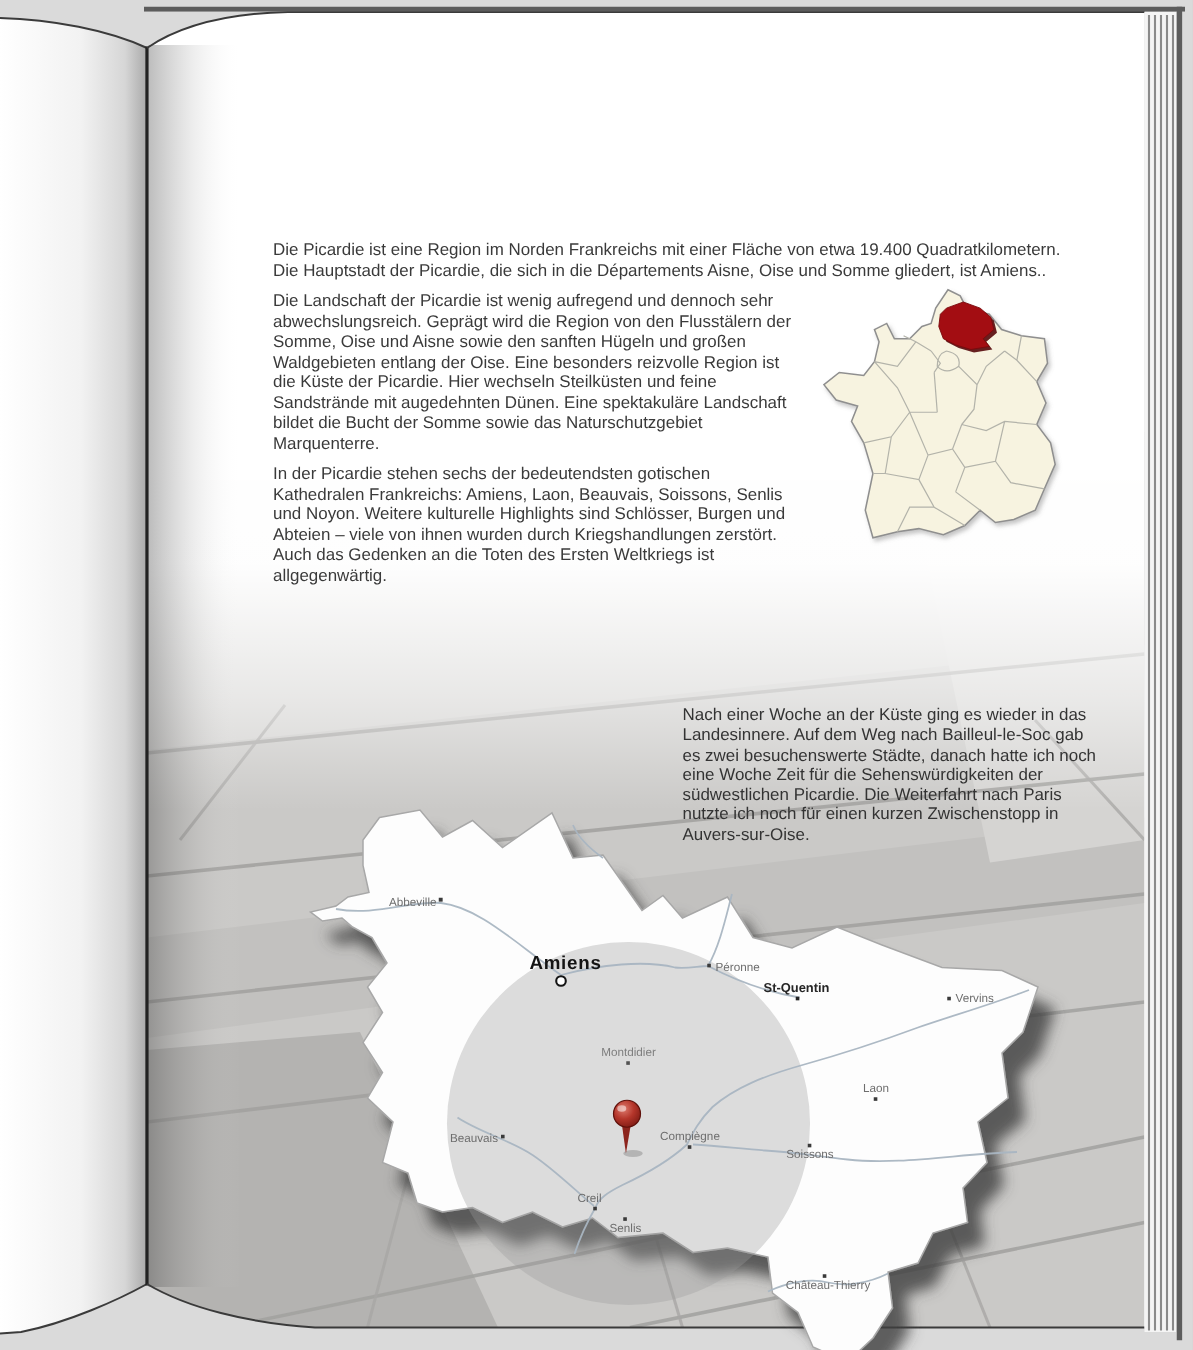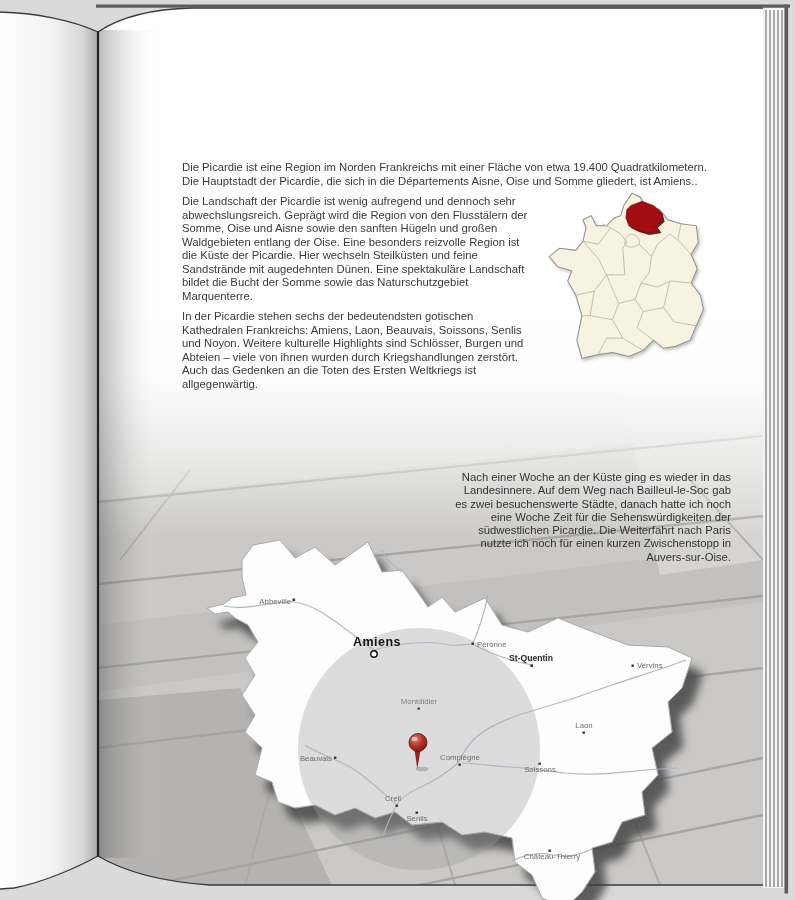--- a/index.html
+++ b/index.html
@@ -5,21 +5,21 @@
   html,body{margin:0;padding:0;background:#dadada;}
   .stage{position:relative;width:795px;height:900px;background:#dadada;overflow:hidden;
          font-family:"Liberation Sans",sans-serif;}
   .book-svg{position:absolute;left:0;top:0;}
   .content{position:absolute;left:0;top:18px;width:795px;height:900px;margin-top:37px;}
   .text-flow{position:absolute;left:182px;top:106px;width:535px;color:#3a3a3a;
              font-size:11.3px;line-height:13.5px;}
   .text-flow p{margin:0 0 7px 0;}
   .france-wrap{float:right;width:176px;height:196px;margin:-10px -4px 2px 10px;}
   .photo-note{position:absolute;left:455px;top:416px;width:276px;color:#333;
-              font-size:11.3px;line-height:13.3px;text-align:right;}
+              font-size:11.3px;line-height:13.3px;}
   .picardie-svg{position:absolute;left:195px;top:460px;overflow:visible;}
   .city-label{font-family:"Liberation Sans",sans-serif;font-size:7.8px;fill:#6e6e6e;}
   .city-label-bold{font-family:"Liberation Sans",sans-serif;font-size:8.6px;font-weight:bold;fill:#262626;}
   .city-label-major{font-family:"Liberation Sans",sans-serif;font-size:12.5px;font-weight:bold;
                     fill:#141414;letter-spacing:.5px;}
 </style>
 </head>
 <body>
 
 <div class="stage">

